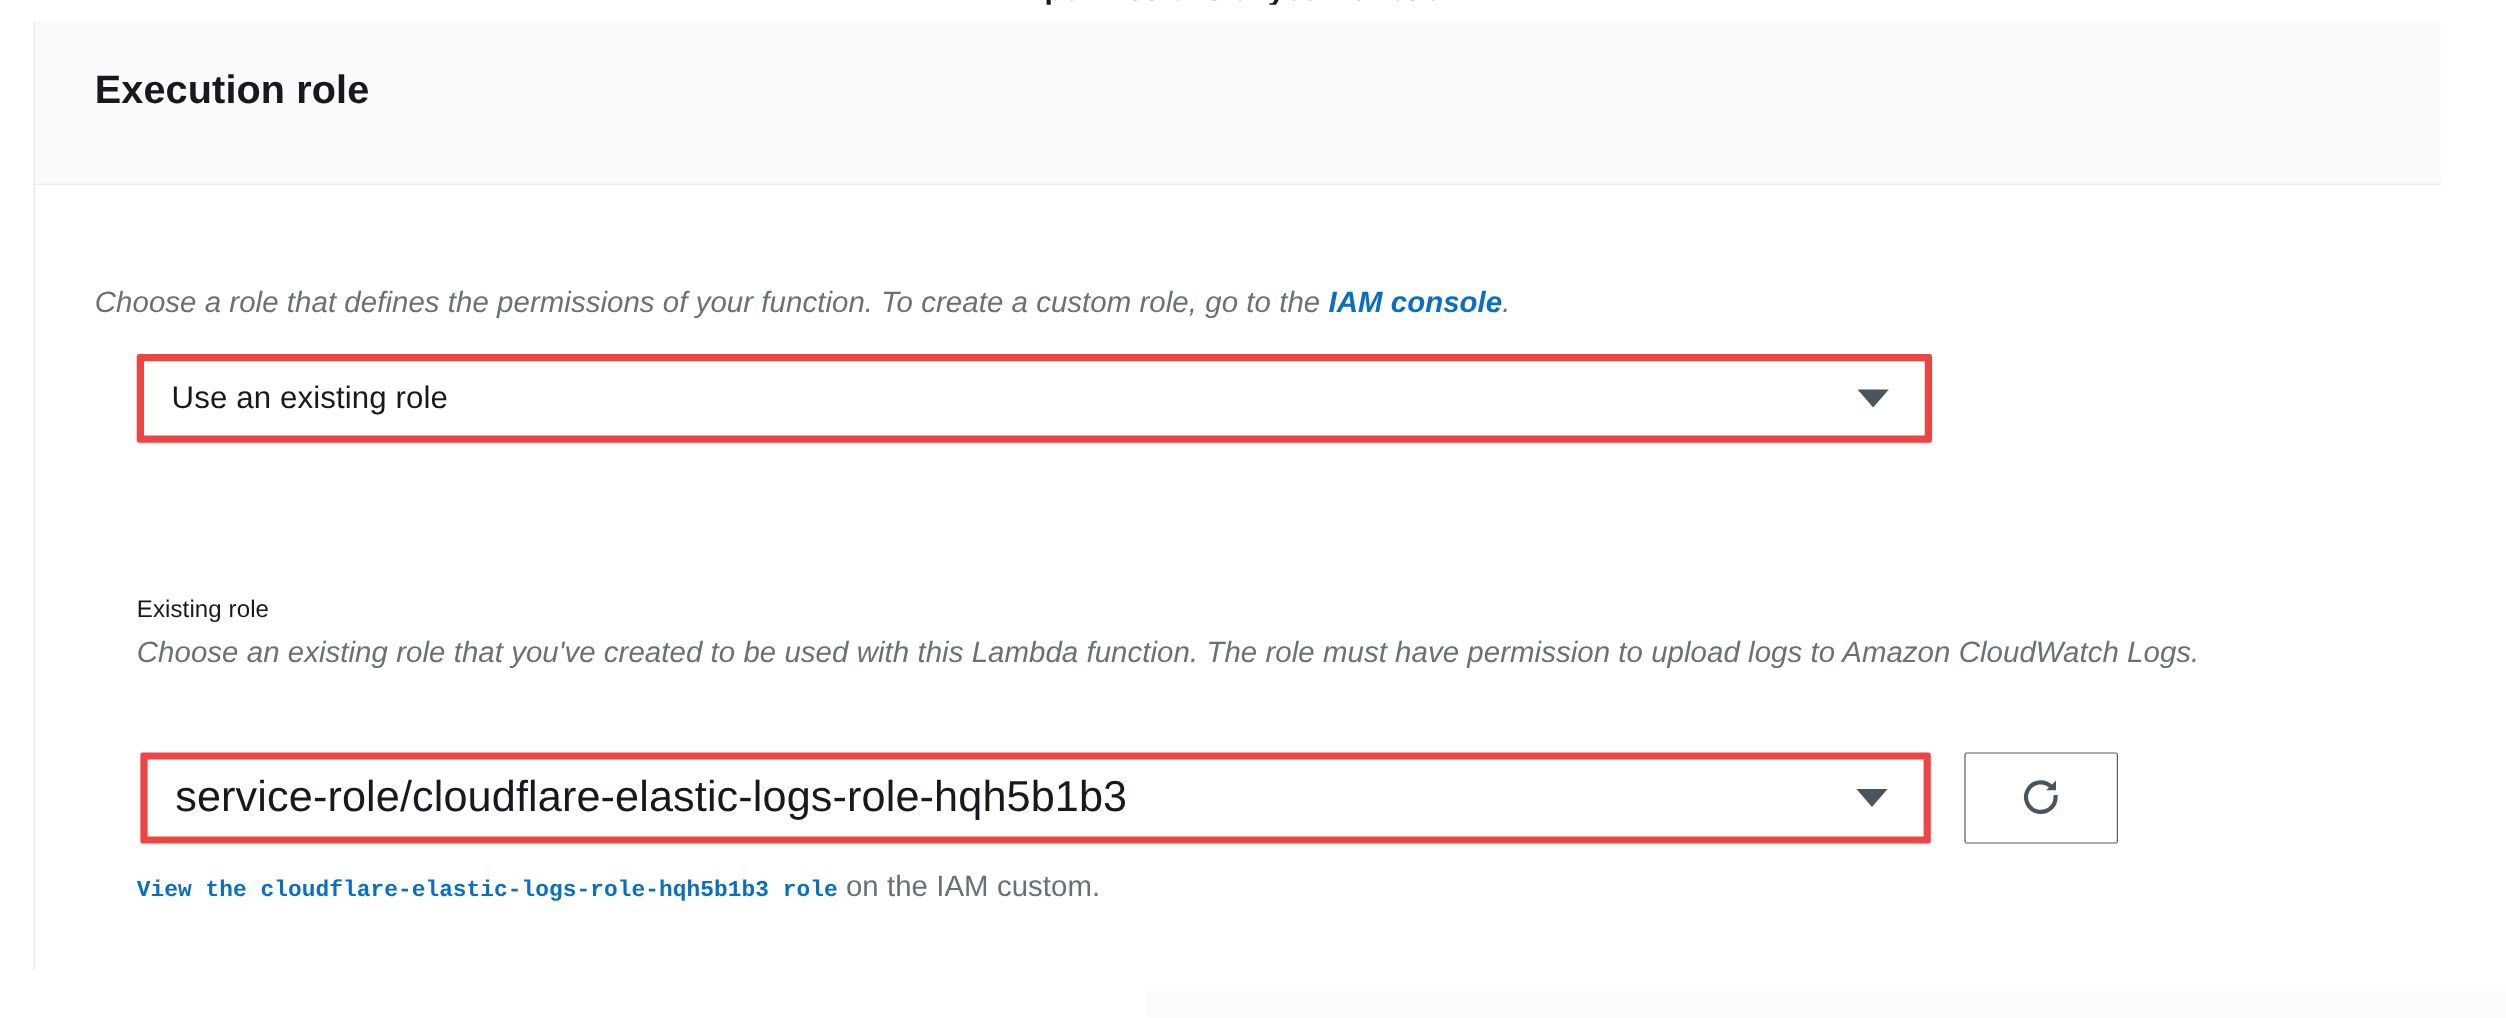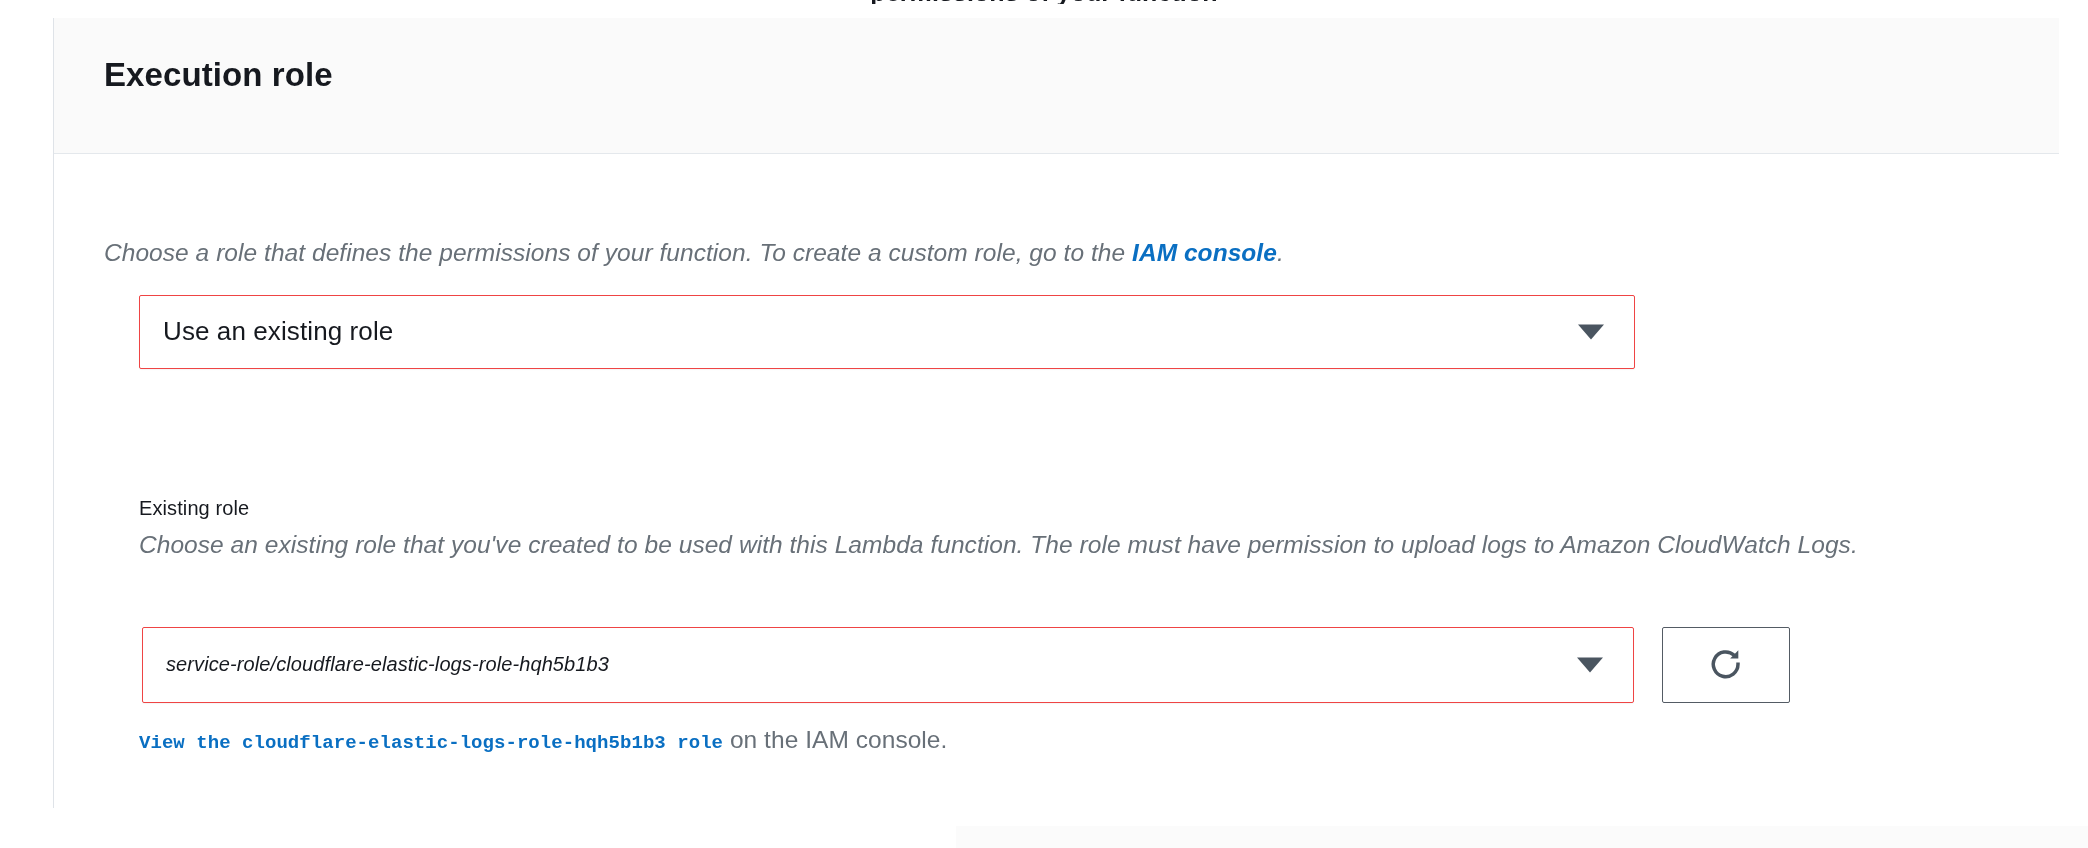--- a/index.html
+++ b/index.html
@@ -36,21 +36,20 @@
     left: 28px;
     top: 18px;
     width: 2005px;
     height: 790px;
     background: #ffffff;
     border: 1px solid #dfe3e8;
     border-top: none;
     border-right: none;
     border-bottom: none;
     box-sizing: border-box;
-    margin-left: 25px;
   }
 
   .panel-header {
     position: absolute;
     left: 0;
     top: 0;
     width: 2005px;
     height: 136px;
     background: #fafafa;
     border-bottom: 1px solid #e4e8ec;
@@ -92,21 +91,21 @@
 
   a.link {
     color: #0a6fc2;
     font-weight: 700;
     text-decoration: none;
   }
 
   .select {
     position: absolute;
     background: #ffffff;
-    border: 1px solid #ef4444;
+    border: 6px solid #ef4444;
     border-radius: 2px;
     box-sizing: border-box;
     box-shadow: 0 1px 1px rgba(0,0,0,0.04);
   }
   .select-text {
     position: absolute;
     left: 23px;
     top: 50%;
     transform: translateY(-52%);
     font-size: 26px;
@@ -147,21 +146,21 @@
     top: 374px;
     width: 1920px;
   }
 
   #select-existing-role {
     left: 88px;
     top: 473px;
     width: 1492px;
     height: 76px;
   }
-  #select-existing-role .select-text { font-size: 20px; font-style: italic; }
+  #select-existing-role .select-text { font-size: 36px; }
 
   .refresh-button {
     position: absolute;
     left: 1608px;
     top: 473px;
     width: 128px;
     height: 76px;
     background: #ffffff;
     border: 1px solid #545b64;
     border-radius: 2px;
@@ -227,19 +226,19 @@
     <div class="refresh-button" title="Refresh">
       <span>
         <svg width="40" height="40" viewBox="0 0 24 24" fill="none" stroke="#4a5560" stroke-width="2.1" stroke-linecap="square" stroke-linejoin="miter">
           <path d="M19.2 11.6 A7.4 7.4 0 1 1 16.9 6.2"></path>
           <polyline points="19.4,3.2 19.4,8.1 14.5,8.1" fill="#4a5560" stroke="none"></polyline>
         </svg>
       </span>
     </div>
 
     <div class="footer-note">
-      <a class="link" href="#">View the cloudflare-elastic-logs-role-hqh5b1b3 role</a><span> on the IAM console.</span>
+      <a class="link" href="#">View the cloudflare-elastic-logs-role-hqh5b1b3 role</a><span> on the IAM custom.</span>
     </div>
 
   </div>
 </div>
 
 <div class="bottom-fade"></div>
 
 </body></html>

